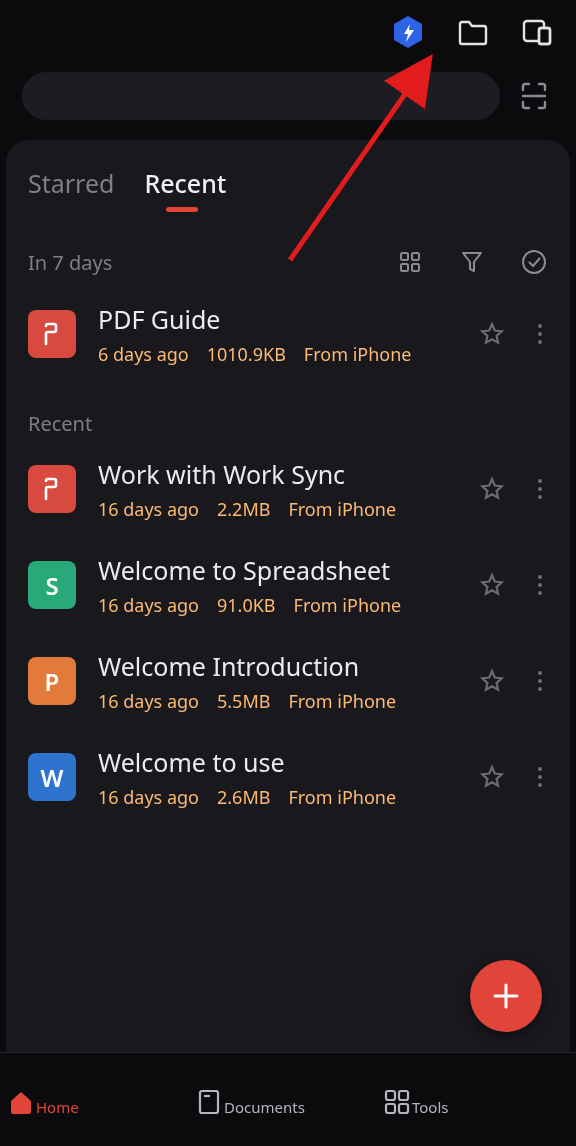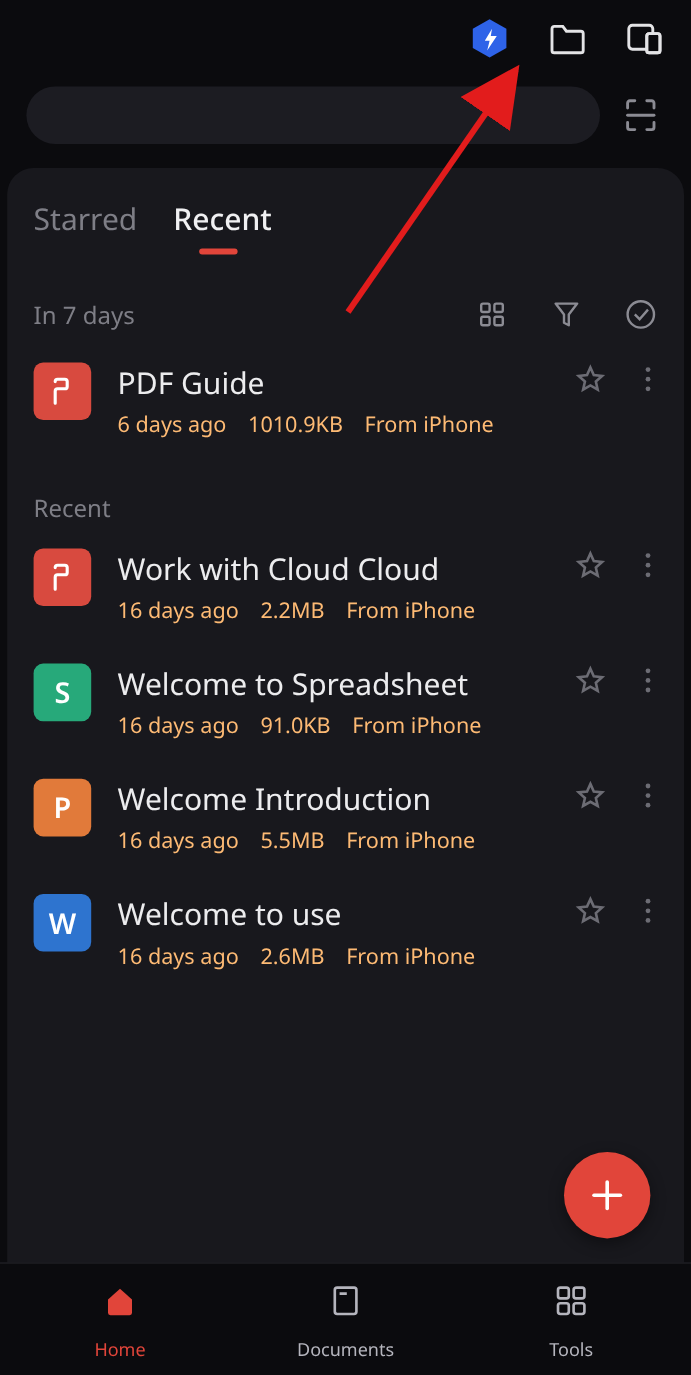--- a/index.html
+++ b/index.html
@@ -81,21 +81,21 @@
     display: flex; align-items: flex-end;
     justify-content: space-between;
     padding: 26px 22px 10px;
     color: #7e7e86;
     font-size: 20px;
   }
   .heading-icons { display: flex; gap: 34px; color: #8b8b93; }
   .heading-icons .ico { width:28px; height:28px; display:flex; align-items:center; justify-content:center; }
 
   .file-item {
-    display: flex; align-items: flex-start;
+    display: flex; align-items: center;
     padding: 16px 22px;
     gap: 22px;
   }
   .file-thumb {
     width: 48px; height: 48px;
     border-radius: 8px;
     display: flex; align-items: center; justify-content: center;
     color: #fff;
     font-weight: 600;
   }
@@ -133,21 +133,21 @@
     height: 94px;
     background: #0b0b0e;
     border-top: 1px solid #242429;
     display: flex;
     justify-content: space-around;
     align-items: center;
     padding: 6px 6px 2px;
   }
   .nav-item {
     flex:1;
-    display:flex; flex-direction:column; align-items:center; gap:16px;
+    display:flex; flex-direction:row; align-items:flex-end; gap:0;
     color:#b5b5bd;
     font-size: 15px;
   }
   .nav-item.active { color:#e1453a; }
   .nav-icon { width:30px; height:30px; display:flex; align-items:center; justify-content:center; }
 
   
   .arrow {
     position: absolute;
     left: 280px; top: 50px;
@@ -256,21 +256,21 @@
 
   <div class="earlier-heading">Recent</div>
 
   <div class="file-item">
     <div class="file-thumb thumb-pdf">
       <svg width="26" height="26" viewBox="0 0 26 26" fill="none" stroke="#fff" stroke-width="2.6" stroke-linecap="round">
           <path d="M7 5 Q7 3 9 3 L15 3 Q17 3 17 5 L17 9 Q17 11 15 11 L9 11 Q7 11 7 13 L7 23"></path>
         </svg>
     </div>
     <div class="file-text">
-      <div class="file-name">Work with Cloud Cloud</div>
+      <div class="file-name">Work with Work Sync</div>
       <div class="file-meta">
         <span>16 days ago</span>
         <span>2.2MB</span>
         <span>From iPhone</span>
       </div>
     </div>
     <div class="file-actions">
       <div class="star-btn">
           <svg width="26" height="26" viewBox="0 0 24 24" fill="none" stroke="#6c6c74" stroke-width="2">
             <path d="M12 3 L14.6 8.8 L21 9.5 L16.2 13.8 L17.6 20 L12 16.8 L6.4 20 L7.8 13.8 L3 9.5 L9.4 8.8 Z"></path>

